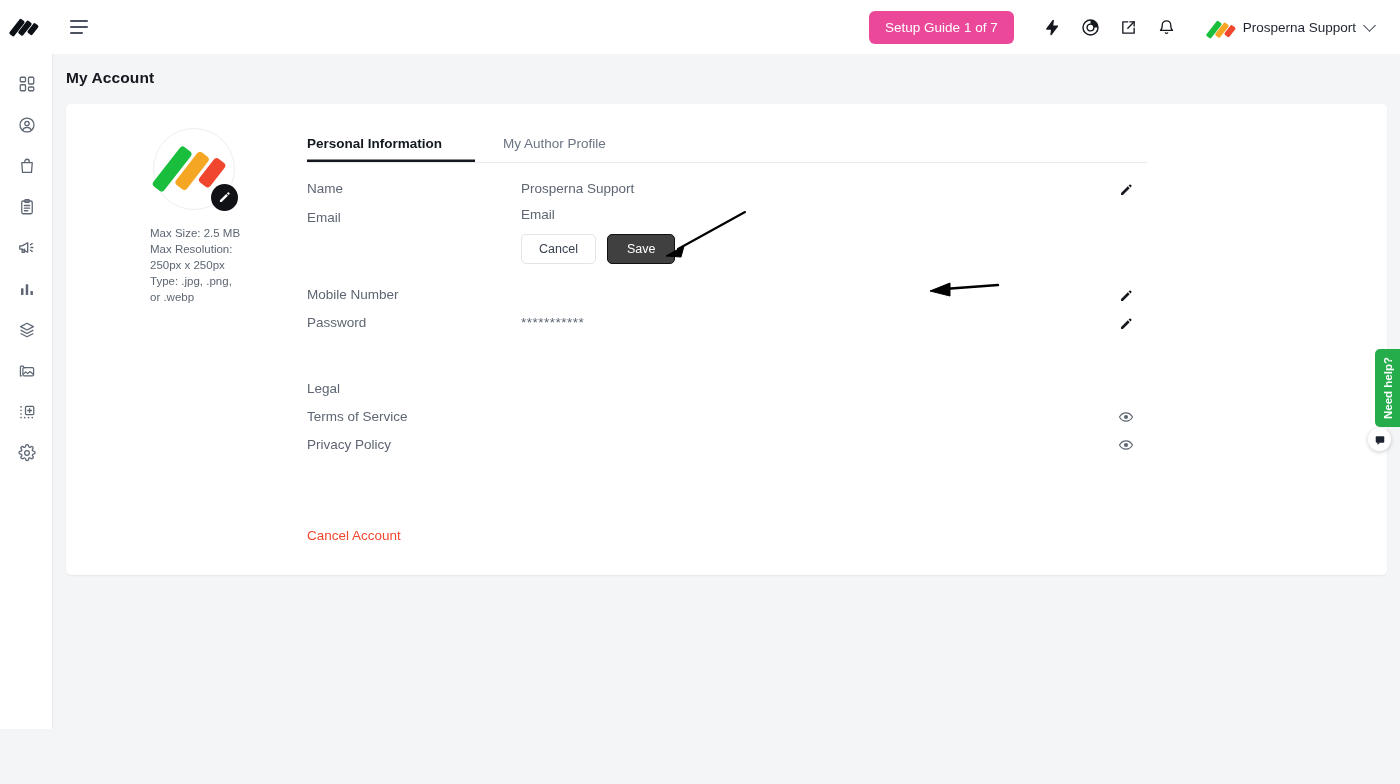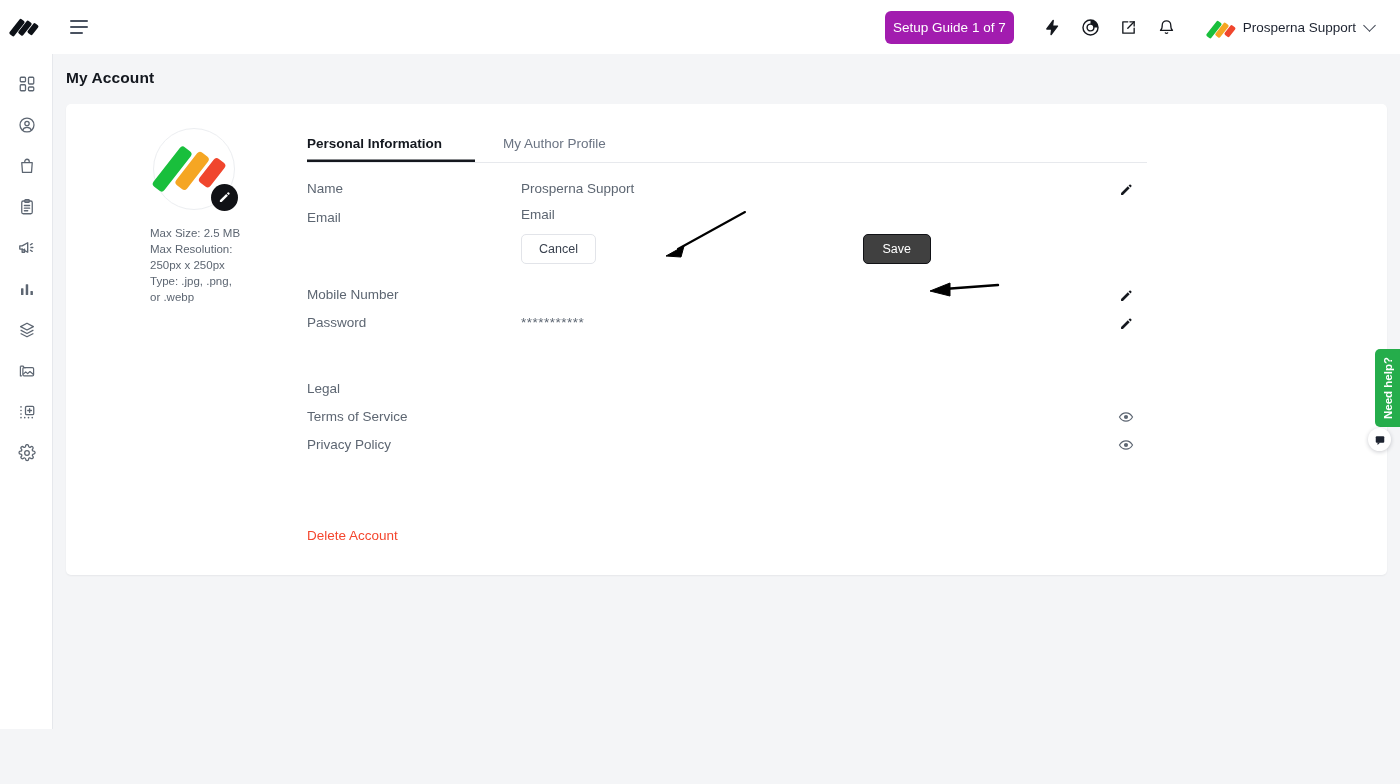--- a/index.html
+++ b/index.html
@@ -36,23 +36,23 @@
   }
   .hamburger span { display: block; height: 2px; background: #4a5260; border-radius: 1px; }
   .hamburger span:nth-child(1) { width: 18px; }
   .hamburger span:nth-child(2) { width: 18px; }
   .hamburger span:nth-child(3) { width: 13px; }
 
   .topbar-right {
     margin-left: auto; display: flex; align-items: center; gap: 0; padding-right: 26px;
   }
   .setup-btn {
-    background: #a21caf; color: #fff; border: none; border-radius: 6px;
+    background: #ec4899; color: #fff; border: none; border-radius: 6px;
     font-size: 13.5px; font-family: "Liberation Sans", sans-serif;
-    padding: 9px 8px; cursor: pointer; white-space: nowrap; font-weight: 400;
+    padding: 9px 16px; cursor: pointer; white-space: nowrap; font-weight: 400;
   }
   .ticon { width: 38px; height: 38px; display: flex; align-items: center; justify-content: center; cursor: pointer; }
   .ticon:first-of-type { margin-left: 20px; }
   .user-chip { display: flex; align-items: center; gap: 9px; cursor: pointer; margin-left: 22px; }
   .user-name { font-size: 13.5px; color: #1d2330; }
   .chev { width: 9px; height: 9px; border-right: 1.6px solid #3c4350; border-bottom: 1.6px solid #3c4350;
           transform: rotate(45deg); margin-top: -4px; }
 
   
   .sidebar {
@@ -111,21 +111,21 @@
                 display: flex; align-items: center; justify-content: center; }
   .eye-btn { position: absolute; right: 10px; top: 0px; cursor: pointer; width: 22px; height: 22px;
              display: flex; align-items: center; justify-content: center; }
 
   .edit-label { font-size: 13.5px; color: #5d6672; }
   .email-input {
     margin-top: 10px; width: 410px; height: 31px; border: 1px solid #e4e6ea; border-radius: 4px;
     padding: 0 12px; font-size: 12.5px; color: #5d6672; background: #fff;
     font-family: "Liberation Sans", sans-serif; outline: none;
   }
-  .btn-row { margin-top: 12px; width: 410px; display: flex; justify-content: space-between; gap: 11px; }
+  .btn-row { margin-top: 12px; width: 410px; display: flex; justify-content: flex-start; gap: 11px; }
   .btn {
     font-size: 12.5px; font-family: "Liberation Sans", sans-serif; border-radius: 5px;
     padding: 7px 17px; cursor: pointer;
   }
   .btn-cancel { background: #fff; color: #3a424f; border: 1px solid #e2e4e9; }
   .btn-save { background: #404040; color: #fff; border: 1px solid #111216; padding: 7px 19px; }
 
   .delete-acct { position: absolute; left: 241px; top: 424px; font-size: 13.5px; color: #f4462e; cursor: pointer; }
 
   
@@ -387,21 +387,21 @@
           <div class="eye-btn">
             <svg width="16" height="16" viewBox="0 0 24 24" fill="none" stroke="#5d6672" stroke-width="1.7">
               <path d="M2.2 12S5.8 5.8 12 5.8 21.8 12 21.8 12 18.2 18.2 12 18.2 2.2 12 2.2 12z"></path>
               <circle cx="12" cy="12" r="3.1" fill="#5d6672" stroke="none"></circle>
             </svg>
           </div>
         </div>
 
       </div>
 
-      <div class="delete-acct">Delete Account</div>
+      <div class="delete-acct">Cancel Account</div>
     </div>
   </div>
 
   <svg class="annots" width="1400" height="784" viewBox="0 0 1400 784">
     <g stroke="#000" fill="#000">
       <line x1="745" y1="212" x2="678" y2="249" stroke-width="2.1" stroke-linecap="round"></line>
       <polygon points="666,256 684,246 681,257"></polygon>
     </g>
     <g stroke="#000" fill="#000">
       <line x1="998" y1="285" x2="944" y2="289" stroke-width="2.4" stroke-linecap="round"></line>

